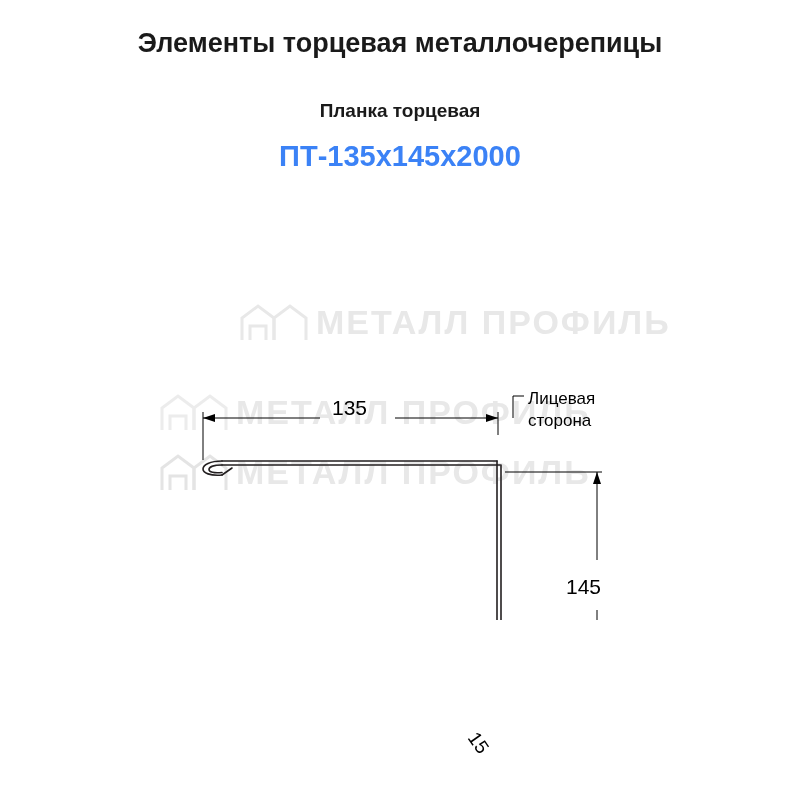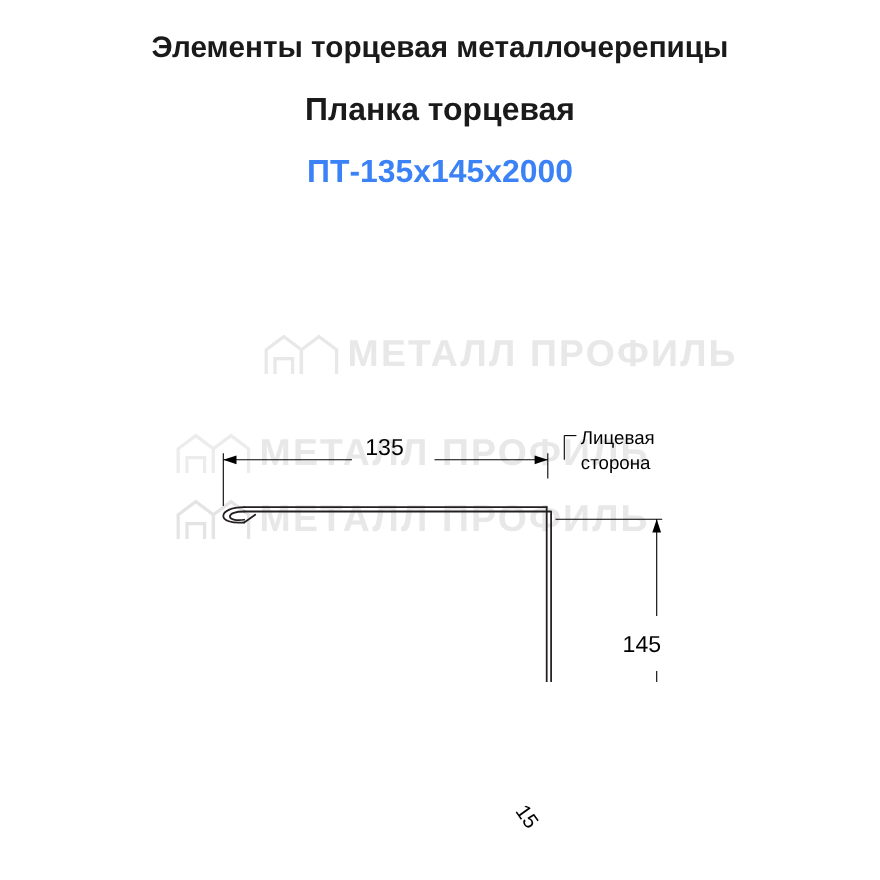--- a/index.html
+++ b/index.html
@@ -27,25 +27,25 @@
     left: 0;
     width: 800px;
     text-align: center;
     font-size: 27px;
     font-weight: bold;
     letter-spacing: 0px;
     color: #1a1a1a;
   }
   .subtitle {
     position: absolute;
-    top: 84px;
+    top: 100px;
     left: 0;
     width: 800px;
     text-align: center;
-    font-size: 29px;
+    font-size: 19px;
     font-weight: bold;
     color: #1a1a1a;
   }
   .code {
     position: absolute;
     top: 140px;
     left: 0;
     width: 800px;
     text-align: center;
     font-size: 29px;

